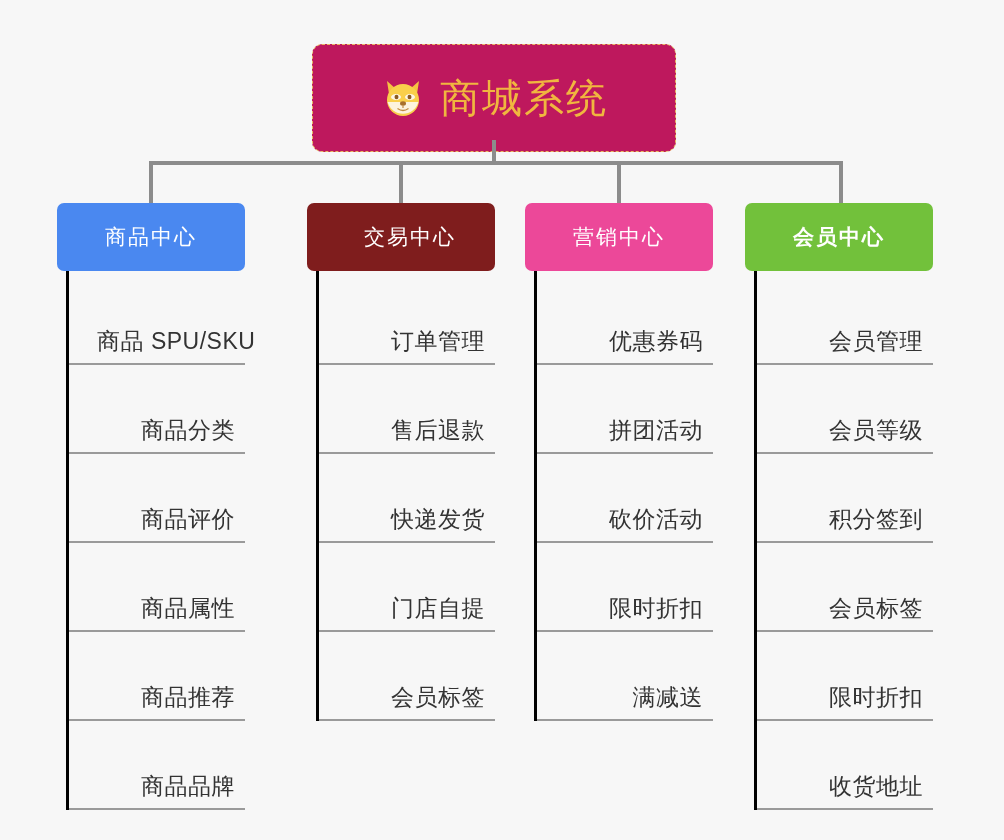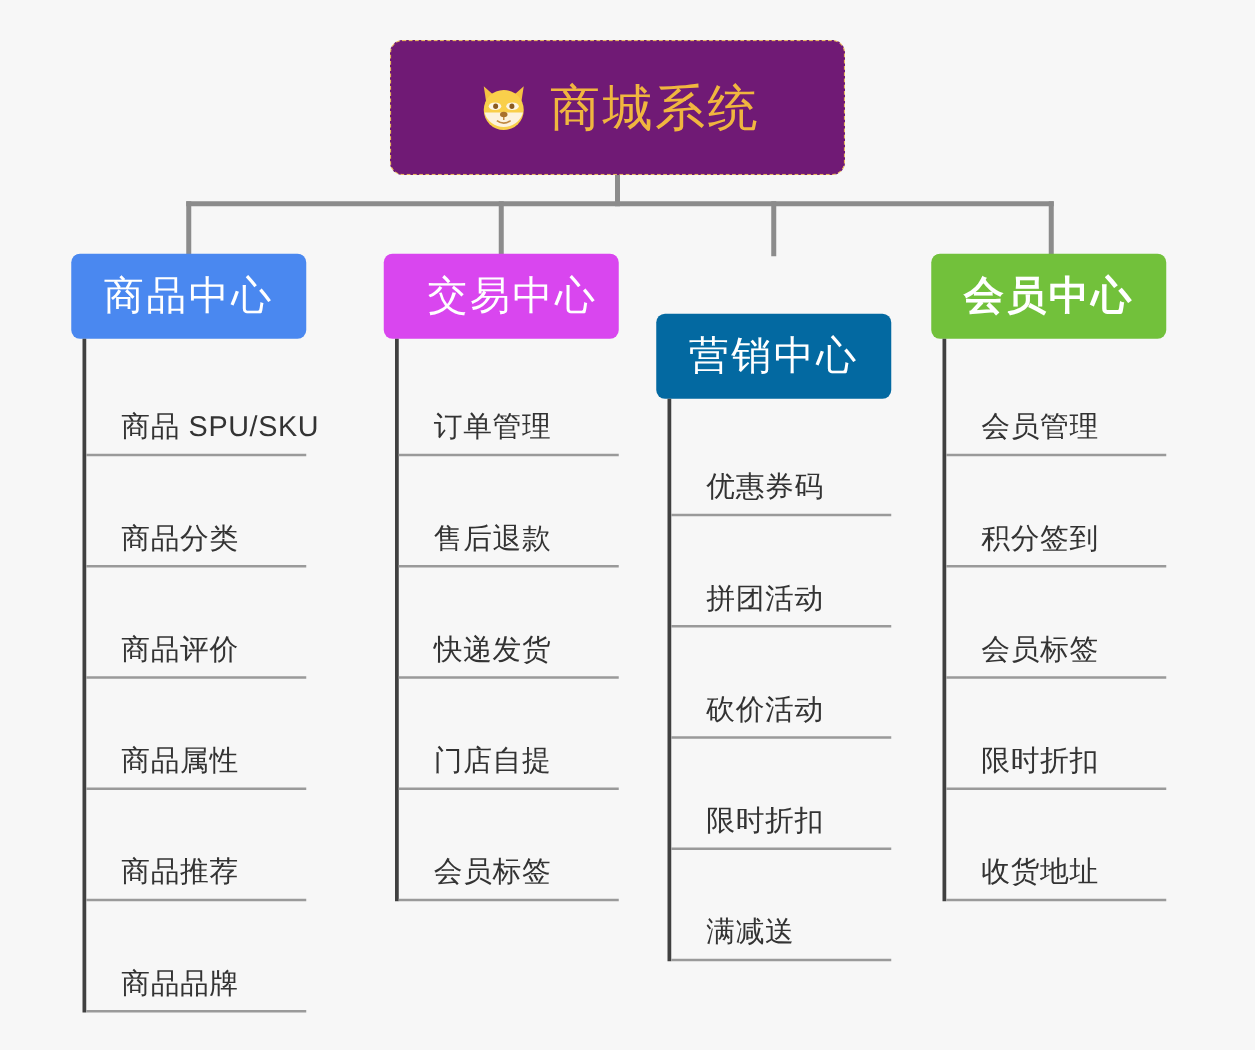--- a/index.html
+++ b/index.html
@@ -16,24 +16,24 @@
   #mindmap {
     position: relative;
     width: 1004px;
     height: 840px;
   }
 
   
   .root-node {
     position: absolute;
     left: 312px;
-    top: 32px;
+    top: 44px;
     width: 364px;
     height: 108px;
-    background: #701a75;
+    background: #be185d;
     border: 1.5px dashed #e8b860;
     border-radius: 10px;
     box-sizing: border-box;
     display: flex;
     align-items: center;
     justify-content: center;
     gap: 14px;
   }
   .root-emoji {
     font-size: 42px;
@@ -63,29 +63,30 @@
     position: absolute;
     top: 203px;
   }
   .branch-head {
     height: 68px;
     border-radius: 7px;
     display: flex;
     align-items: center;
     justify-content: center;
     color: #ffffff;
-    font-size: 32px;
+    font-size: 21px;
     letter-spacing: 2px;
     box-sizing: border-box;
   }
   .branch-body {
     position: relative;
     margin-left: 9px;
-    border-left: 3px solid #404040;
+    border-left: 3px solid #000000;
     padding-top: 5px;
+    text-align: right;
   }
   .leaf {
     position: relative;
     height: 89px;
     box-sizing: border-box;
     display: flex;
     align-items: flex-end;
   }
   .leaf-label {
     font-size: 23px;
@@ -99,22 +100,22 @@
     letter-spacing: 0.5px;
   }
 
   
   .branch-0 { left: 57px;  width: 188px; }
   .branch-1 { left: 307px; width: 188px; }
   .branch-2 { left: 525px; width: 188px; }
   .branch-3 { left: 745px; width: 188px; }
 
   .branch-0 .branch-head { background: #4a88f0; }
-  .branch-1 .branch-head { background: #d946ef; padding-left: 18px; }
-  .branch-2 .branch-head { background: #0369a1; margin-top: 48px; }
+  .branch-1 .branch-head { background: #7f1d1d; padding-left: 18px; }
+  .branch-2 .branch-head { background: #ec4899; }
   .branch-3 .branch-head { background: #72c13b; font-weight: bold; }
 </style>
 </head>
 <body>
 
 <div id="mindmap">
 
   <div class="root-node">
     <span class="root-emoji">
       <svg width="46" height="46" viewBox="0 0 46 46" xmlns="http://www.w3.org/2000/svg">
@@ -217,20 +218,23 @@
 
   <div class="branch branch-3">
     <div class="branch-head">
       <span>会员中心</span>
     </div>
     <div class="branch-body">
       <div class="leaf">
           <span class="leaf-label">会员管理</span>
         </div>
       <div class="leaf">
+          <span class="leaf-label">会员等级</span>
+        </div>
+      <div class="leaf">
           <span class="leaf-label">积分签到</span>
         </div>
       <div class="leaf">
           <span class="leaf-label">会员标签</span>
         </div>
       <div class="leaf">
           <span class="leaf-label">限时折扣</span>
         </div>
       <div class="leaf">
           <span class="leaf-label">收货地址</span>

